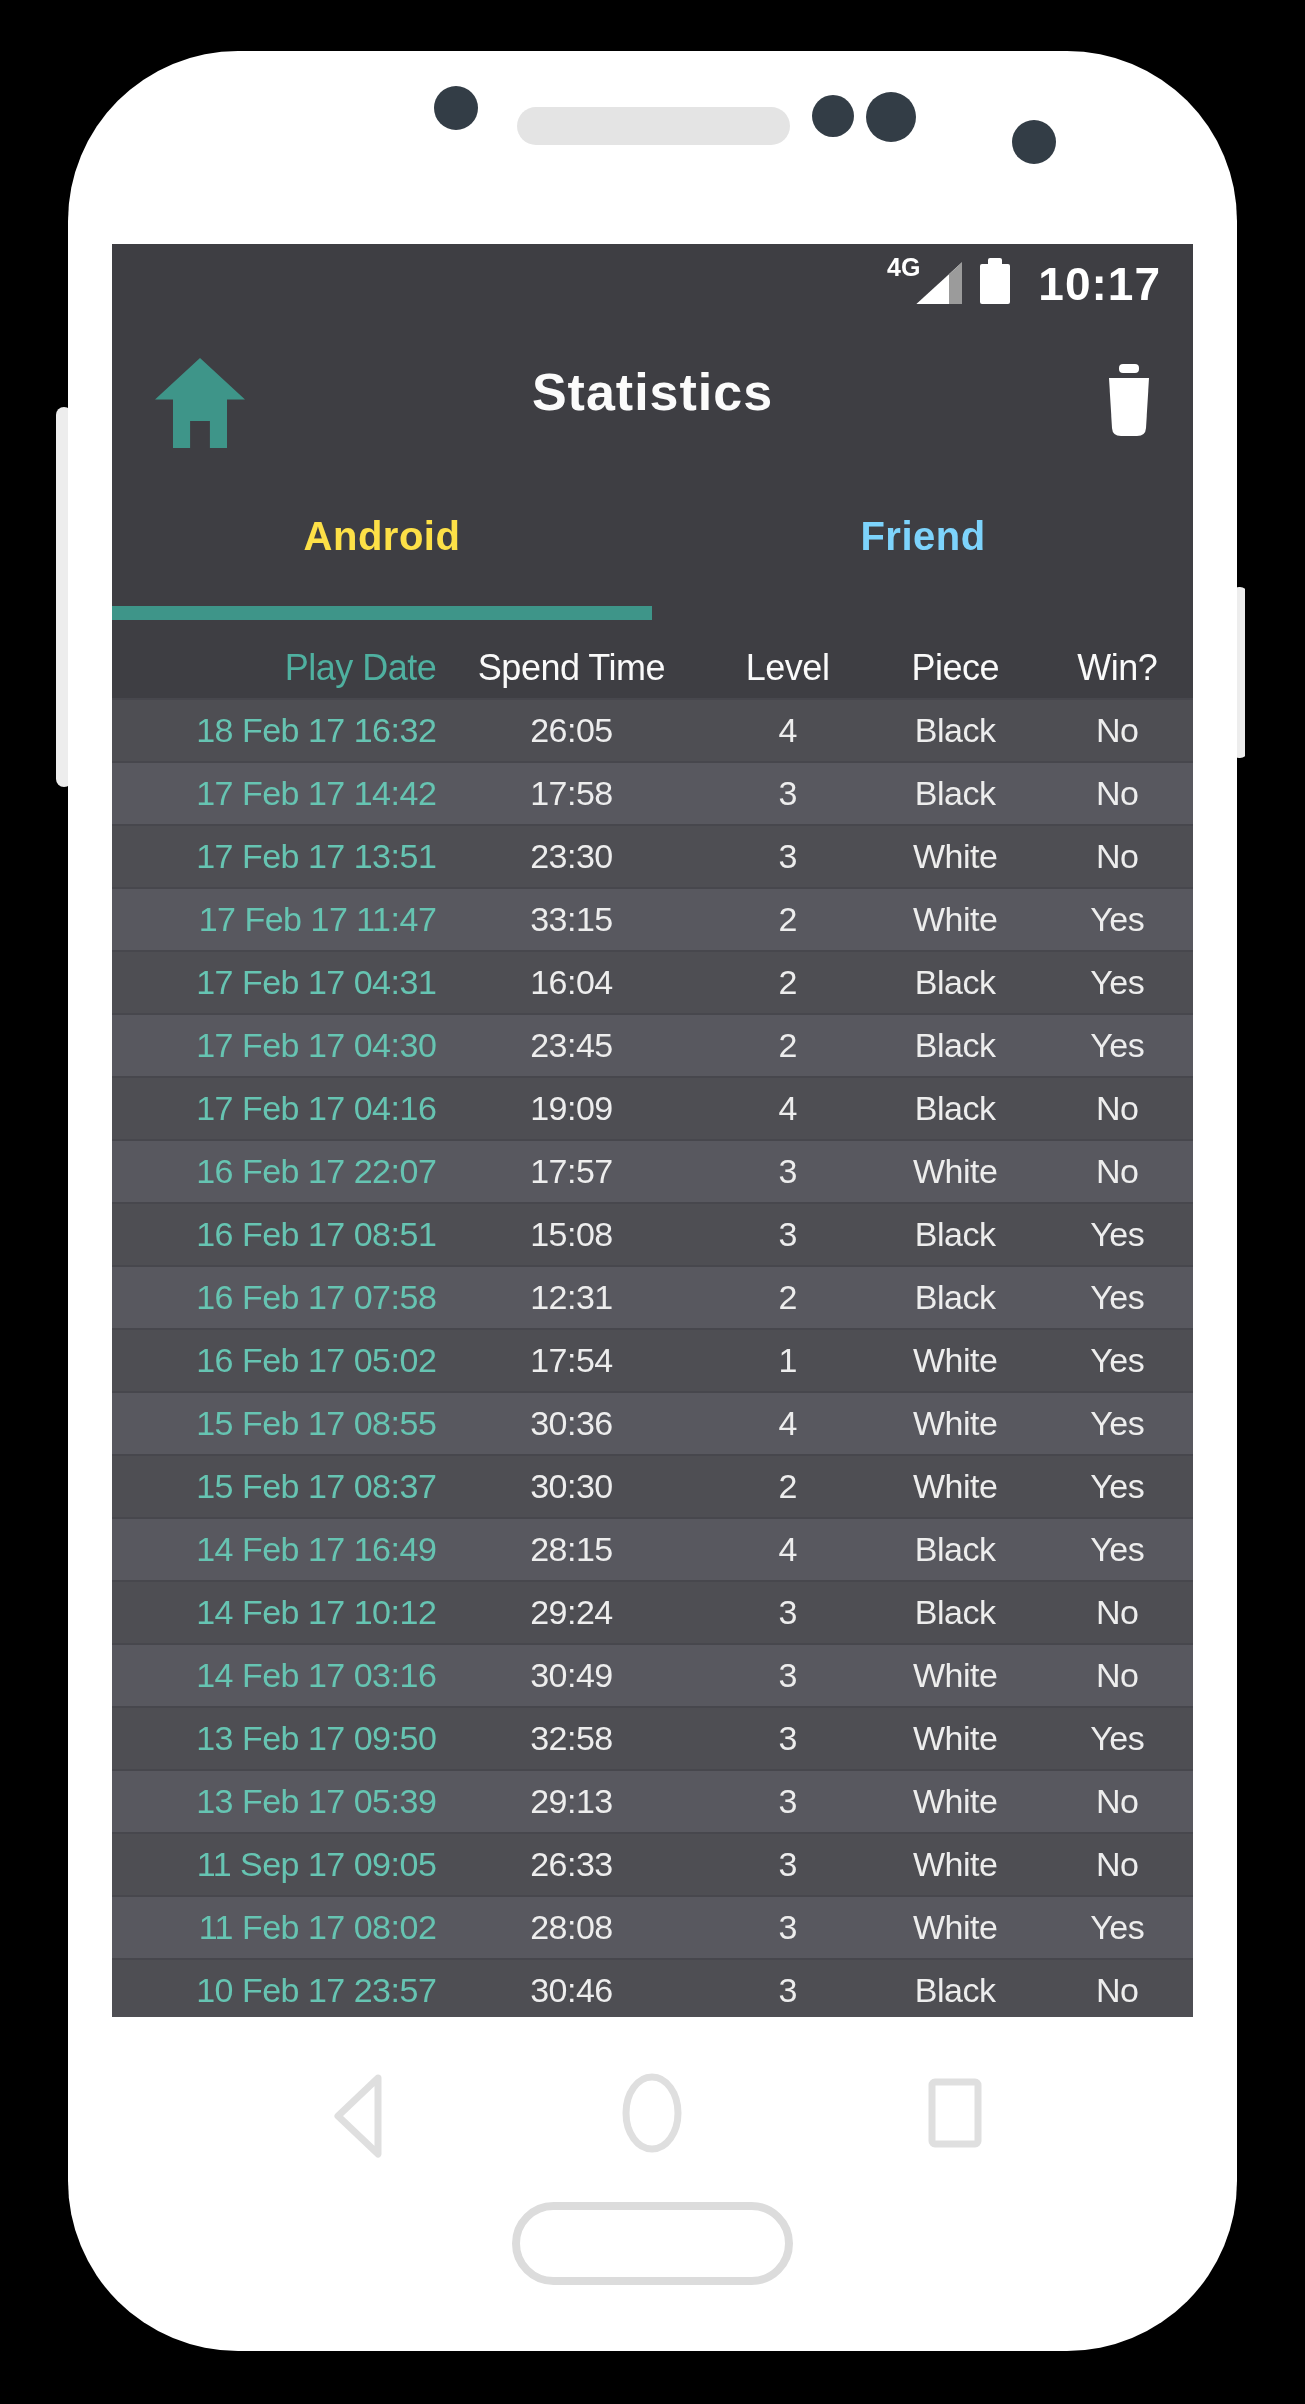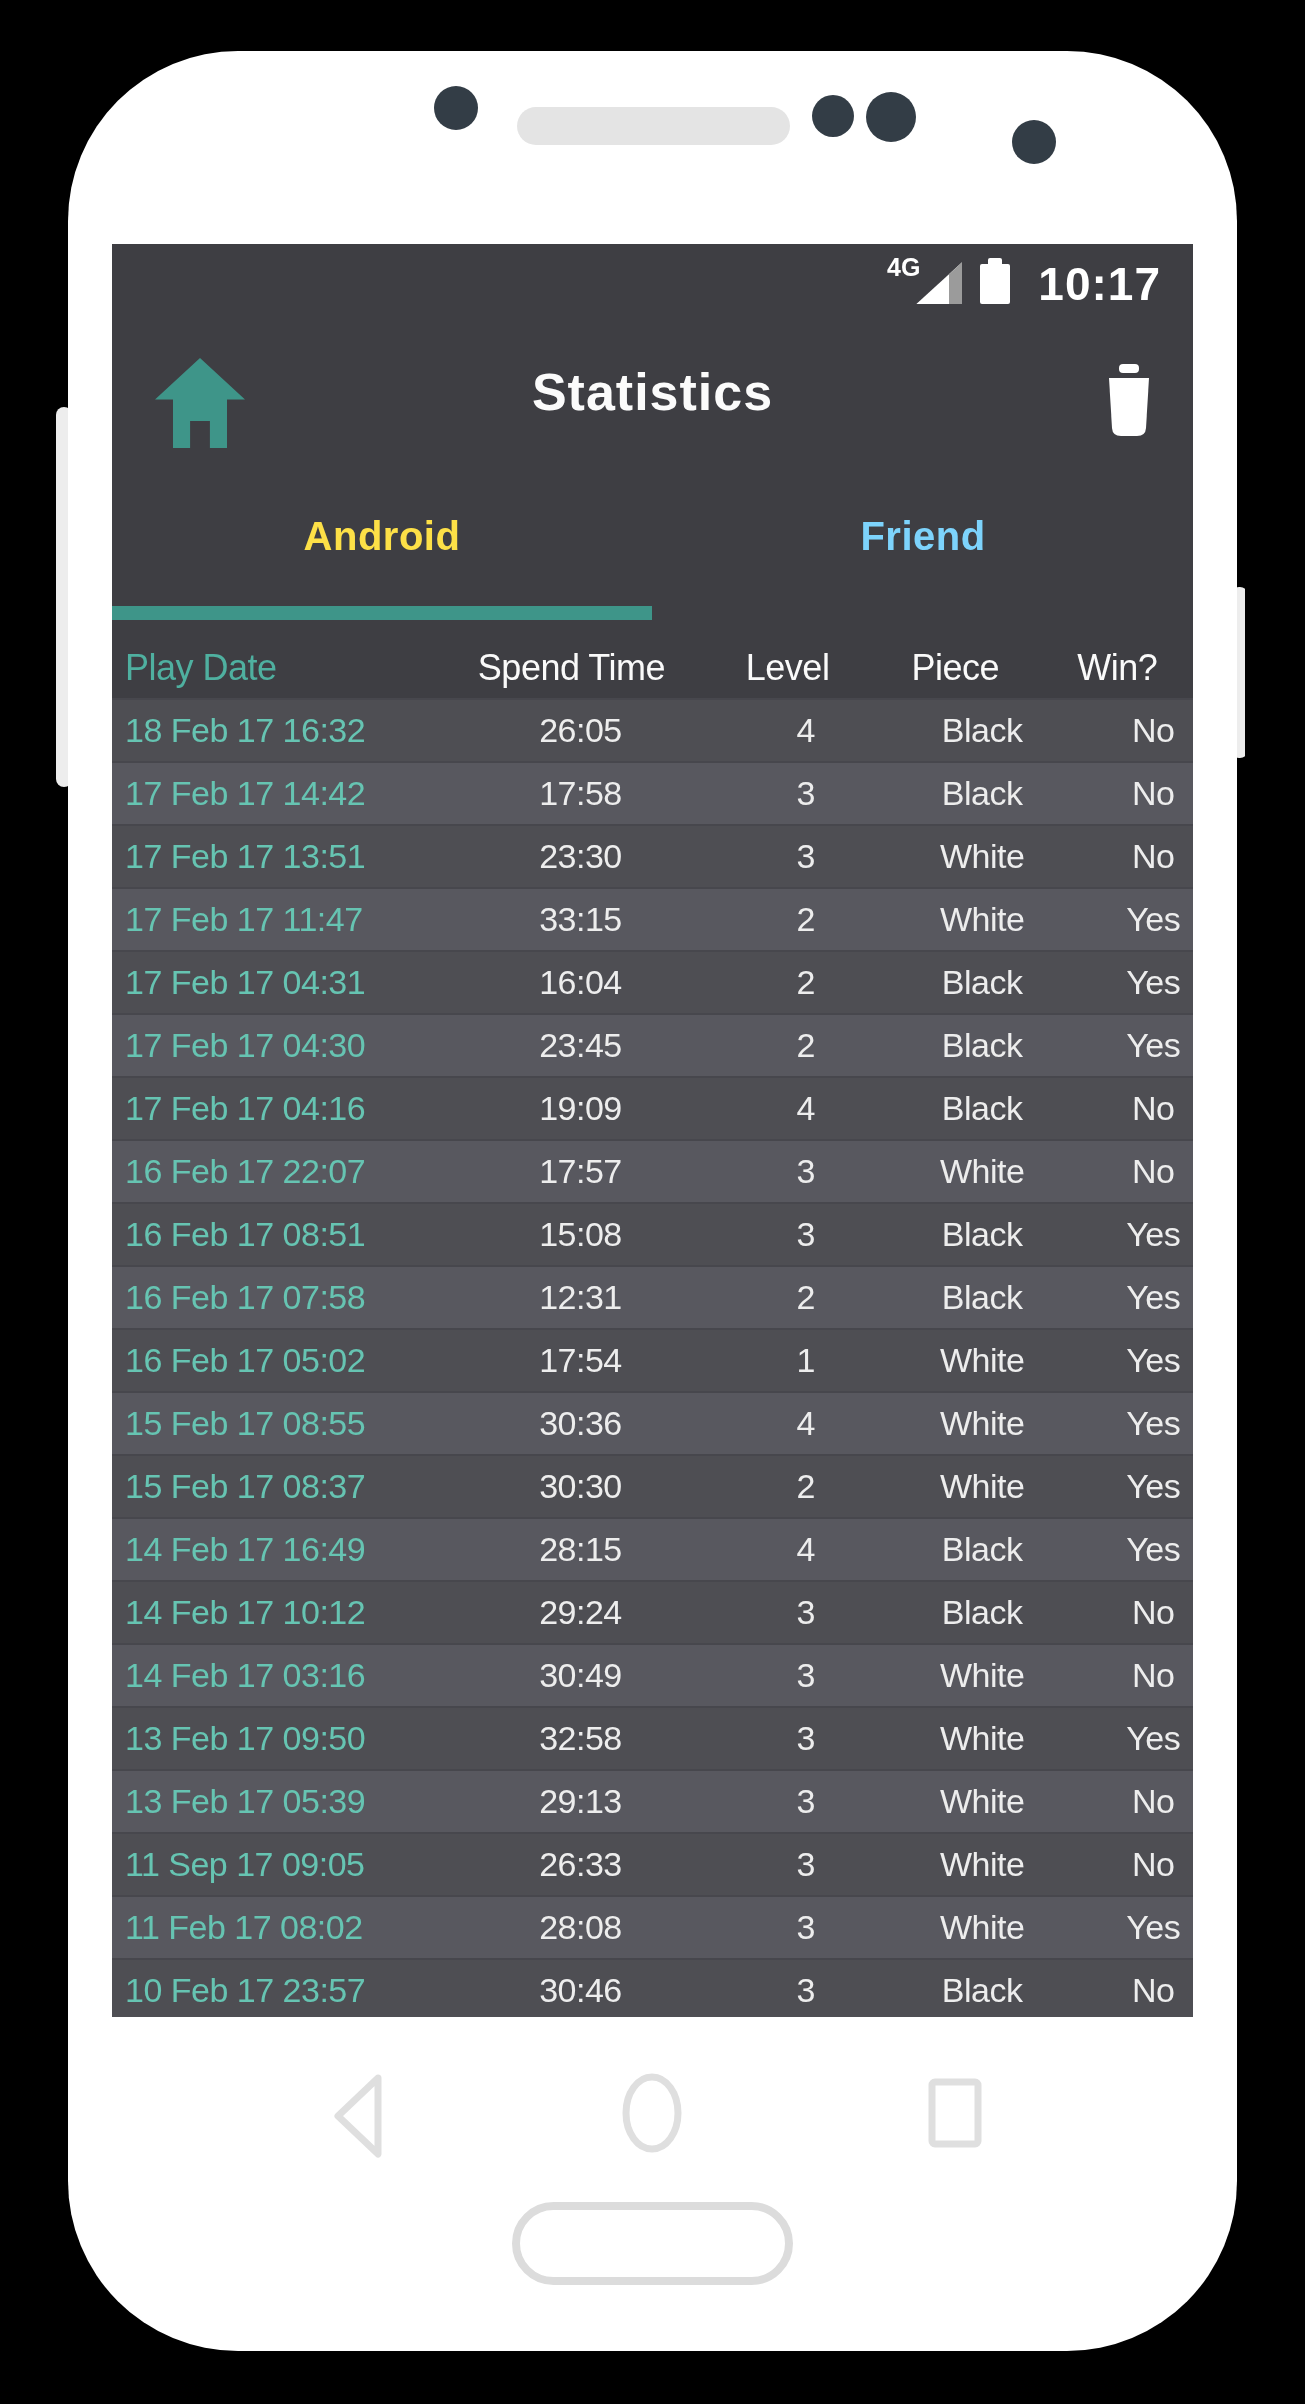--- a/index.html
+++ b/index.html
@@ -43,24 +43,24 @@
   .tab{position:absolute;top:270px;width:540px;text-align:center;font-size:40px;font-weight:bold;letter-spacing:0.5px;}
   #tab-android{left:0;color:#fde047;}
   #tab-friend{left:541px;color:#7dd3fc;}
   #tab-underline{position:absolute;left:0;top:362px;width:540px;height:14px;background:#3e9589;}
 
   
   #table{position:absolute;left:0;top:393px;width:1081px;}
   .trow{display:grid;grid-template-columns:30% 25% 15% 16% 14%;align-items:center;height:63px;}
   #thead{height:61px;}
   .cell{text-align:center;font-size:34px;color:#ededed;letter-spacing:-0.5px;white-space:nowrap;}
-  .cell.date{text-align:left;padding-left:13px;}
+  .cell.date{text-align:right;padding-left:13px;}
   #thead .cell{font-size:36px;color:#fafafa;}
   #thead .cell.date{color:#4fb0a0;}
-  #tbody .trow{border-top:2px solid #47474d;gap:9px;}
+  #tbody .trow{border-top:2px solid #47474d;}
   #tbody .trow:nth-child(odd){background:#4e4e53;}
   #tbody .trow:nth-child(even){background:#58585f;}
   #tbody .cell.date{color:#66c4b2;}
 
   
   .nav-icon{position:absolute;}
   #nav-back{left:260px;top:2019px;}
   #nav-home{left:553px;top:2021px;}
   #nav-recent{left:860px;top:2027px;}
   #home-pill{position:absolute;left:444px;top:2151px;width:281px;height:83px;border:8px solid #dcdcdc;border-radius:42px;}

